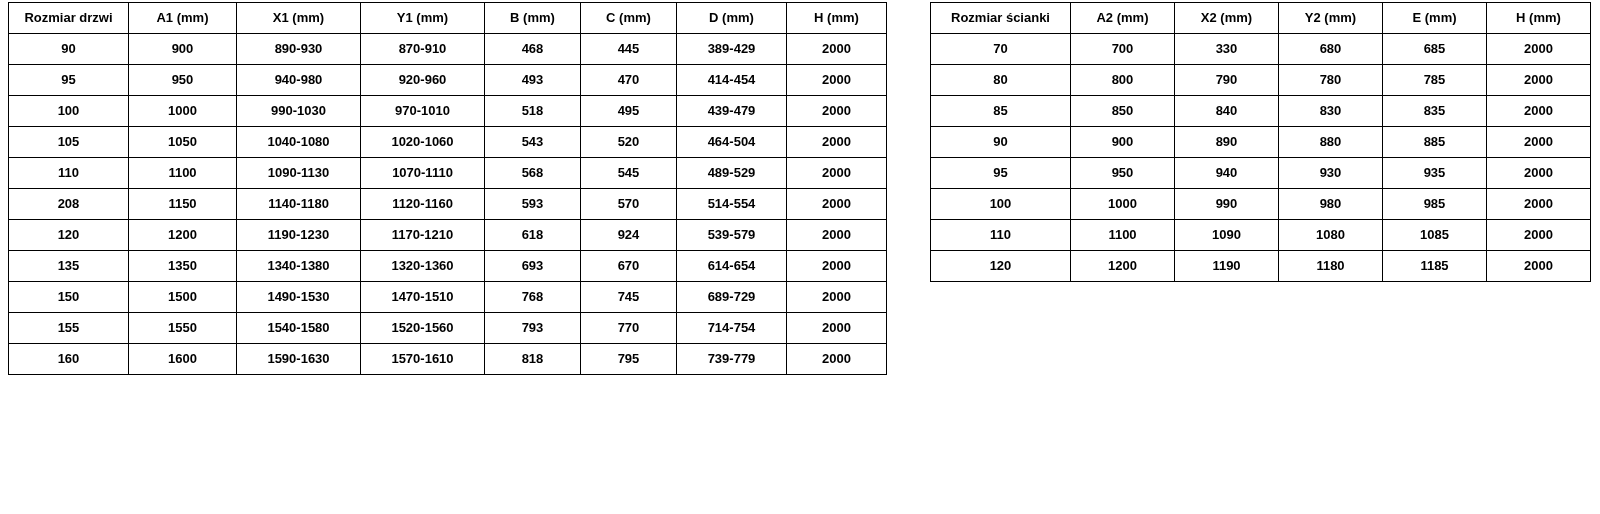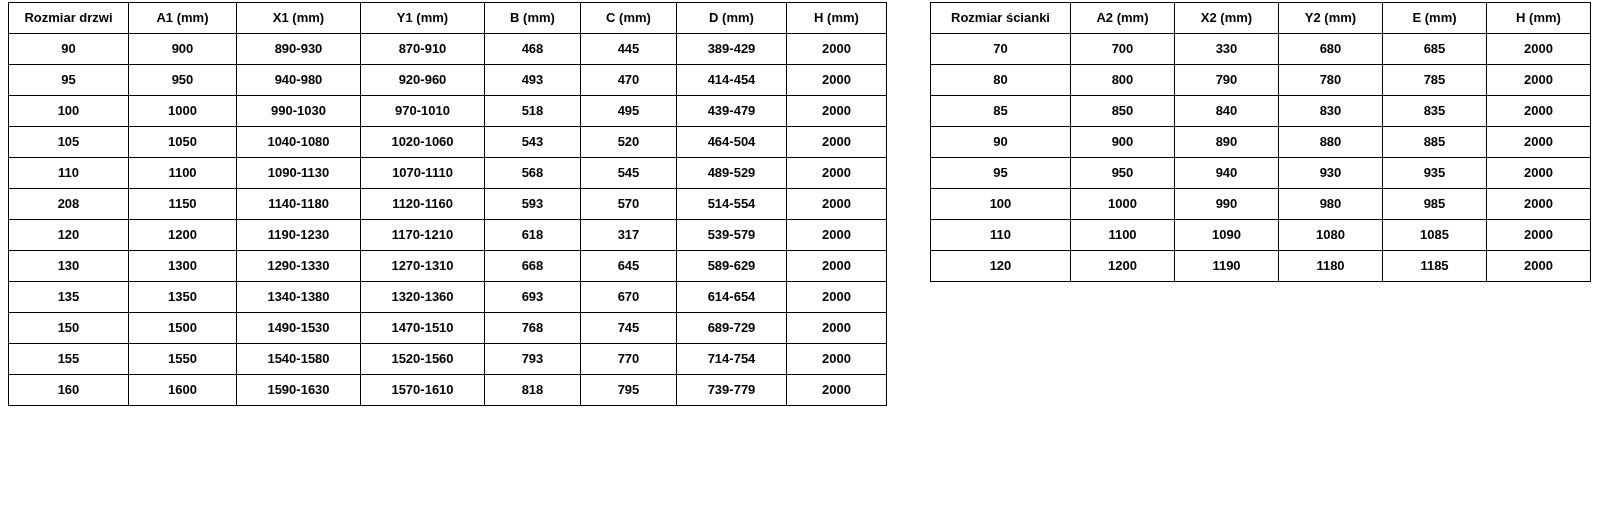--- a/index.html
+++ b/index.html
@@ -159,32 +159,22 @@
           <td>570</td>
           <td>514-554</td>
           <td>2000</td>
         </tr>
         <tr>
           <td>120</td>
           <td>1200</td>
           <td>1190-1230</td>
           <td>1170-1210</td>
           <td>618</td>
-          <td>317</td>
+          <td>924</td>
           <td>539-579</td>
-          <td>2000</td>
-        </tr>
-        <tr>
-          <td>130</td>
-          <td>1300</td>
-          <td>1290-1330</td>
-          <td>1270-1310</td>
-          <td>668</td>
-          <td>645</td>
-          <td>589-629</td>
           <td>2000</td>
         </tr>
         <tr>
           <td>135</td>
           <td>1350</td>
           <td>1340-1380</td>
           <td>1320-1360</td>
           <td>693</td>
           <td>670</td>
           <td>614-654</td>

